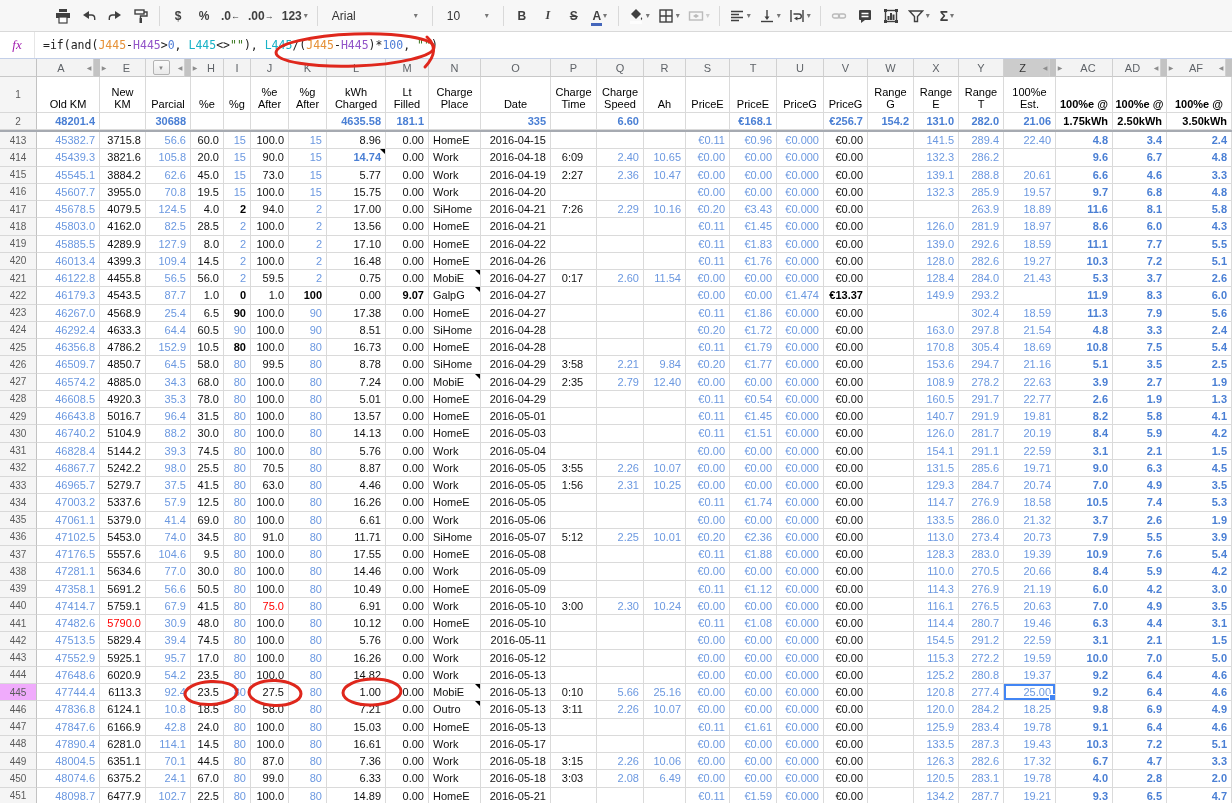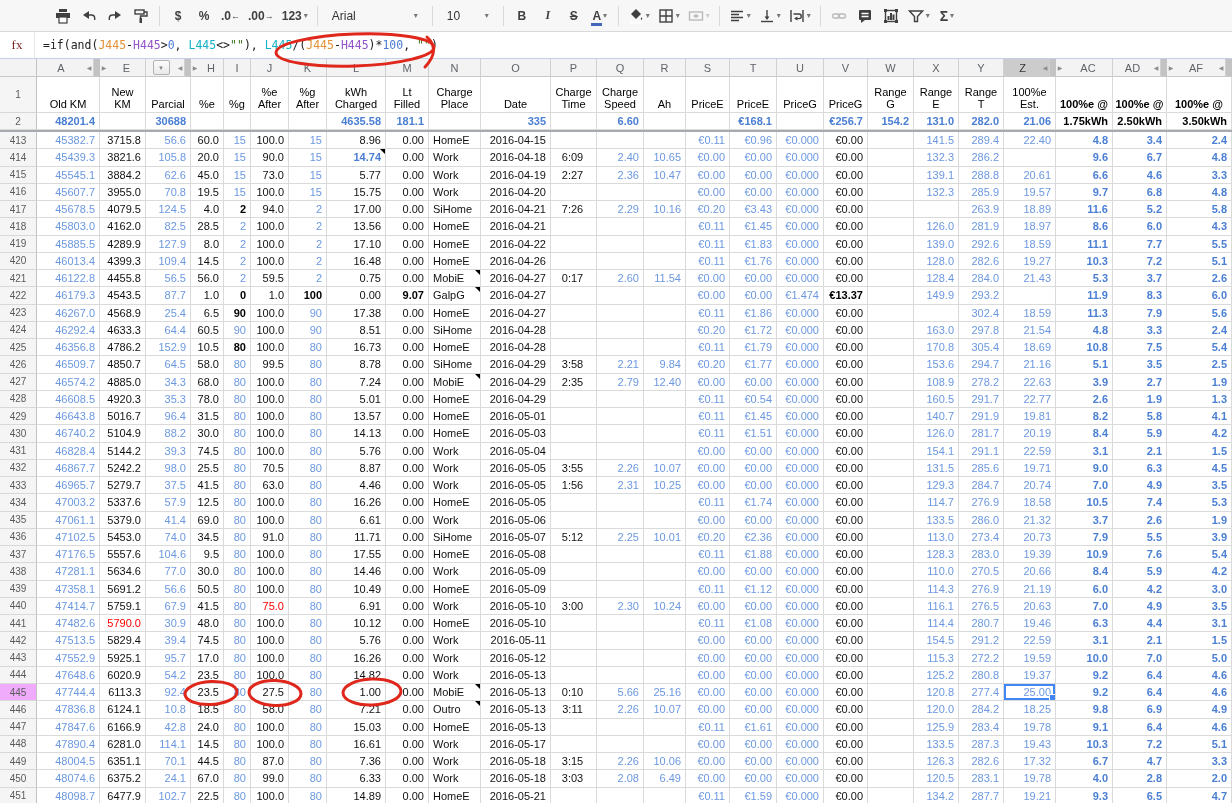--- a/index.html
+++ b/index.html
@@ -18,21 +18,21 @@
   #font-size-field{width:42px;justify-content:space-between;}
   .uA{position:relative;font-weight:bold;}
   .uA .bar{position:absolute;left:-1px;right:-1px;bottom:-3px;height:3px;}
   svg.ticon{display:block;}
   .ticon .st{fill:none;stroke:#404040;stroke-width:1.4;}
   .ticon .fl{fill:#404040;stroke:none;}
   .ticon.gray .st{stroke:#bbb;} .ticon.gray .fl{fill:#bbb;}
 
   
   #formula-bar{height:26px;background:#fff;border-bottom:1px solid #c3cfe8;display:flex;align-items:center;}
-  #fx{width:34px;text-align:left;font-family:"Liberation Serif","DejaVu Serif",serif;color:#7f1d1d;font-size:13px;border-right:1px solid #e6e6e6;align-self:stretch;display:flex;align-items:center;justify-content:center;}
+  #fx{width:34px;text-align:left;font-family:"Liberation Serif","DejaVu Serif",serif;font-style:italic;color:#a21caf;font-size:13px;border-right:1px solid #e6e6e6;align-self:stretch;display:flex;align-items:center;justify-content:center;}
   #formula-text{font-family:"DejaVu Sans Mono","Liberation Mono",monospace;font-size:11.5px;padding-left:8px;white-space:pre;}
   .tk-k{color:#222;} .tk-o{color:var(--formula-orange);} .tk-p{color:var(--formula-purple);}
   .tk-t{color:var(--formula-teal);} .tk-n{color:var(--formula-number-blue);} .tk-g{color:var(--formula-string-green);}
 
   
   #grid{position:absolute;top:59px;left:0;right:0;bottom:0;overflow:hidden;}
   .r{display:flex;width:1232px;}
   .gut{width:37px;flex:none;background:#f5f5f5;border-right:1px solid #c2c2c2;border-bottom:1px solid #d8d8d8;color:#5a5a5a;font-size:10px;display:flex;align-items:center;justify-content:center;box-sizing:border-box;}
   .gut.gsel{background:#f0abfc;}
   #letters-row{height:18px;}
@@ -513,21 +513,21 @@
         <div class="cell blue" style="width: 42px;">10.16</div>
         <div class="cell blue" style="width: 44px;">€0.20</div>
         <div class="cell blue" style="width: 47px;">€3.43</div>
         <div class="cell blue" style="width: 47px;">€0.000</div>
         <div class="cell blk" style="width: 44px;">€0.00</div>
         <div class="cell blue" style="width: 46px;"></div>
         <div class="cell blue" style="width: 45px;"></div>
         <div class="cell blue" style="width: 45px;">263.9</div>
         <div class="cell blue" style="width: 52px;">18.89</div>
         <div class="cell bblue" style="width: 57px;">11.6</div>
-        <div class="cell bblue" style="width: 54px;">5.2</div>
+        <div class="cell bblue" style="width: 54px;">8.1</div>
         <div class="cell bblue" style="width: 65px;">5.8</div>
       </div>
       <div class="r " style="height: 17.25px;">
         <div class="gut">418</div>
         <div class="cell blue" style="width: 63px;">45803.0</div>
         <div class="cell blk" style="width: 46px;">4162.0</div>
         <div class="cell blue" style="width: 45px;">82.5</div>
         <div class="cell blk" style="width: 33px;">28.5</div>
         <div class="cell blue" style="width: 27px;">2</div>
         <div class="cell blk" style="width: 38px;">100.0</div>

